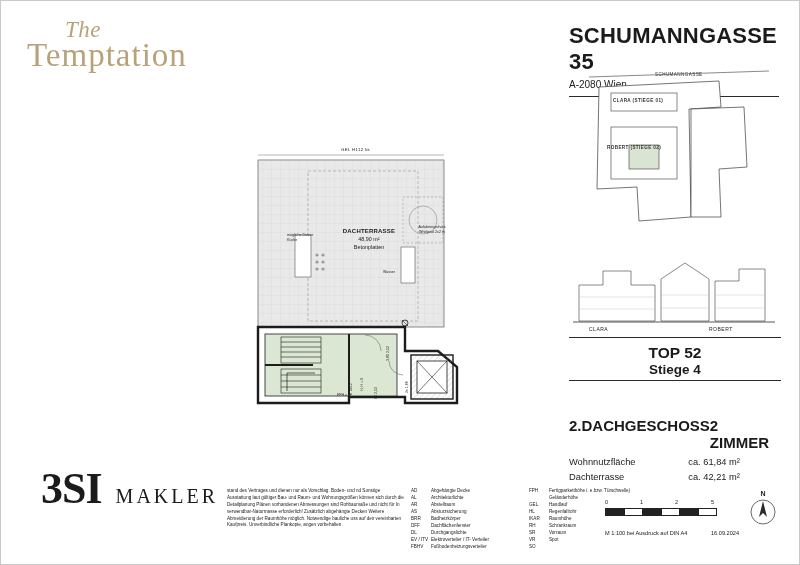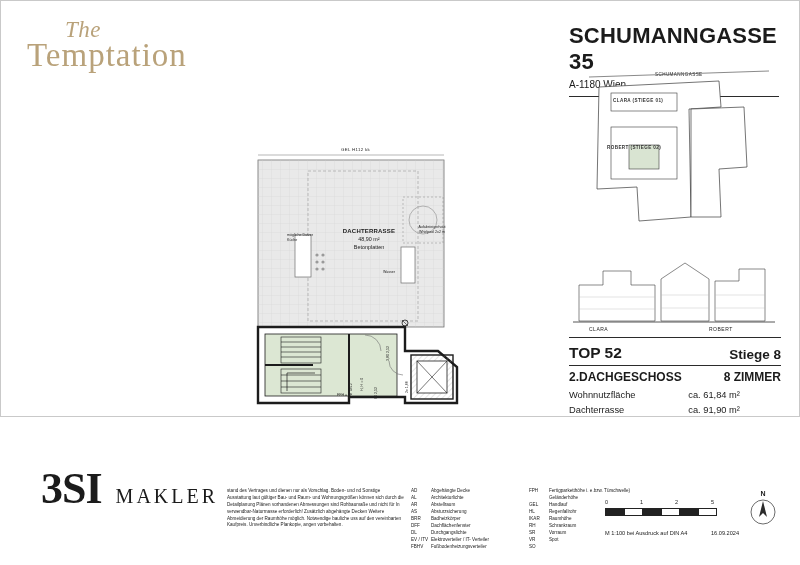--- a/index.html
+++ b/index.html
@@ -5,21 +5,21 @@
   html,body{margin:0;padding:0;}
   body{
     width:800px;height:565px;
     background:#ffffff;
     font-family:"Liberation Sans", sans-serif;
     color:#1b1b1b;
     overflow:hidden;
   }
   .page{
     position:relative;
-    width:800px;height:417px;
+    width:800px;height:565px;
     box-sizing:border-box;
     border:1px solid #c9c9c9;
     background:#fff;
   }
 
   
   .brand{position:absolute;left:26px;top:16px;width:230px;}
   .brand .the{
     font-family:"Liberation Serif", serif;
     font-style:italic;
@@ -54,24 +54,24 @@
 
   
   .elev{position:absolute;left:568px;top:250px;width:212px;height:80px;}
   .elev .cap{position:absolute;bottom:-1px;font-size:5px;letter-spacing:0.5px;}
   .cap-clara{left:20px;}
   .cap-robert{left:140px;}
 
   
   .info{position:absolute;left:568px;top:336px;width:212px;}
   .info .hr{border-top:1px solid #2b2b2b;}
-  .info .toprow{display:flex;justify-content:space-between;align-items:flex-end;padding:6px 0 3px;}
+  .info .toprow{display:flex;justify-content:space-between;align-items:center;padding:6px 0 3px;flex-direction:column;}
   .info .top{font-size:15.5px;font-weight:bold;}
   .info .stiege{font-size:13.5px;font-weight:bold;}
-  .info .row2{display:flex;justify-content:space-between;font-size:12px;font-weight:bold;padding-bottom:4px;}
+  .info .row2{display:flex;justify-content:space-between;font-size:15px;font-weight:bold;padding-bottom:4px;margin-top:32px;}
   .info table{width:100%;border-collapse:collapse;font-size:9.3px;}
   .info table td{padding:2.2px 0;}
   .info table td.v{}
   .gap{height:9px;}
 
   
   .makler{position:absolute;left:40px;top:462px;}
   .makler .m3{font-family:"Liberation Serif", serif;font-size:44px;font-weight:bold;letter-spacing:-1px;text-align:center;}
   .makler .mk{font-family:"Liberation Serif", serif;font-size:20px;letter-spacing:3px;margin-left:14px;}
 
@@ -122,21 +122,21 @@
 
 <div class="page">
 
   <div class="brand">
     <div class="the">The</div>
     <div class="temptation">Temptation</div>
   </div>
 
   <div class="addr">
     <div class="street">SCHUMANNGASSE 35</div>
-    <div class="city">A-1180 Wien</div>
+    <div class="city">A-2080 Wien</div>
     <div class="rule"></div>
   </div>
 
   <div class="sitemap">
     <svg width="210" height="180" viewBox="0 0 210 180">
       <g fill="#ffffff" stroke="#3a3a3a" stroke-width="0.7">
         <path d="M30 20 L150 14 L152 40 L120 42 L122 150 L70 154 L68 120 L28 122 Z"></path>
         <path d="M122 42 L175 40 L178 100 L150 102 L152 150 L122 150 Z"></path>
       </g>
       <g fill="none" stroke="#3a3a3a" stroke-width="0.6">
@@ -169,36 +169,36 @@
       <line x1="4" y1="71" x2="206" y2="71" stroke="#2b2b2b" stroke-width="0.8"></line>
     </svg>
     <div class="cap cap-clara">CLARA</div>
     <div class="cap cap-robert">ROBERT</div>
   </div>
 
   <div class="info">
     <div class="hr"></div>
     <div class="toprow">
       <div class="top">TOP 52</div>
-      <div class="stiege">Stiege 8</div>
+      <div class="stiege">Stiege 4</div>
     </div>
     <div class="hr"></div>
     <div class="row2" style="padding-top:4px;">
       <div>2.DACHGESCHOSS</div>
-      <div>8 ZIMMER</div>
+      <div>2 ZIMMER</div>
     </div>
     <table>
       <tbody>
           <tr>
         <td>Wohnnutzfläche</td>
         <td class="v">ca. 61,84 m²</td>
       </tr>
       <tr>
         <td>Dachterrasse</td>
-        <td class="v">ca. 91,90 m²</td>
+        <td class="v">ca. 42,21 m²</td>
       </tr>
     </tbody>
       </table>
     <div class="gap"></div>
   </div>
 
   <div class="plan">
     <svg width="220" height="262" viewBox="0 0 220 262">
       <defs>
         <pattern id="grid" width="9" height="9" patternUnits="userSpaceOnUse">

